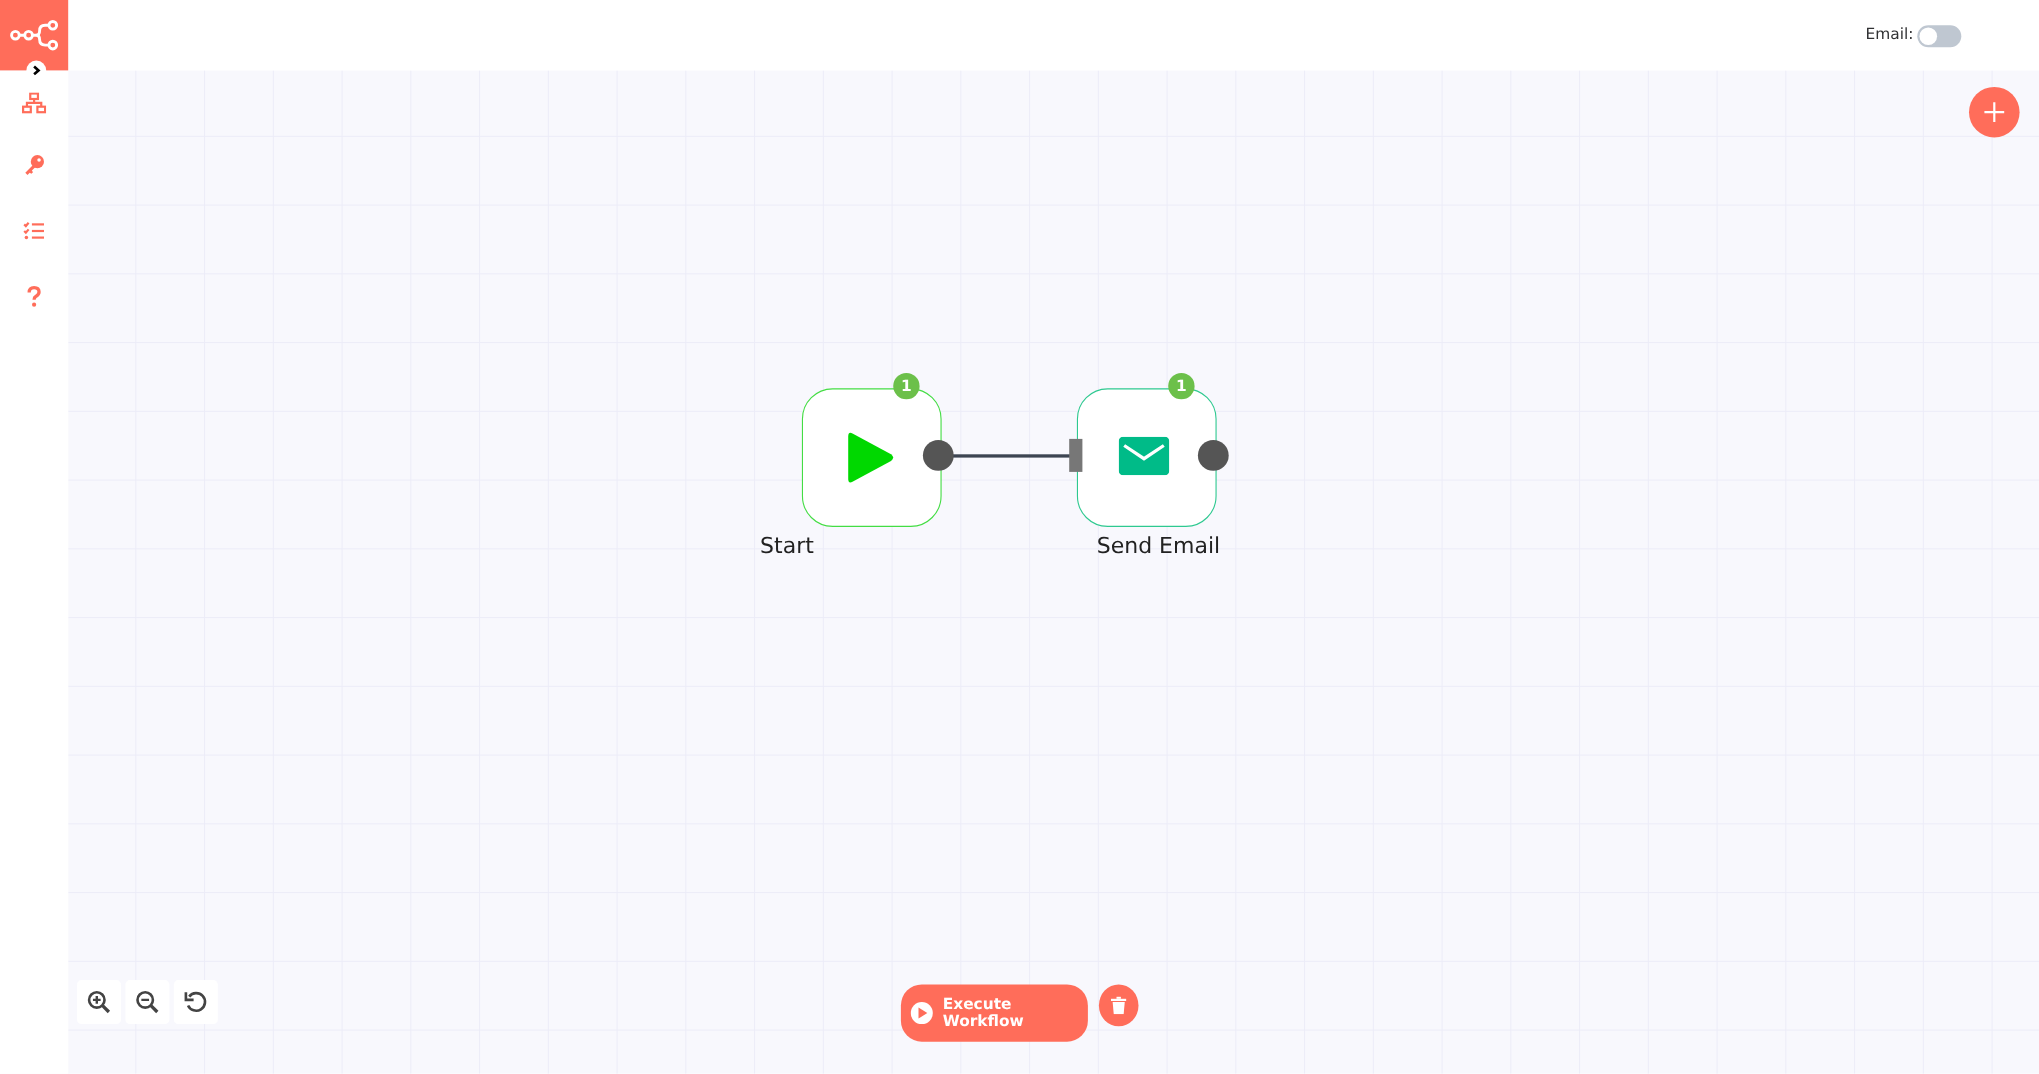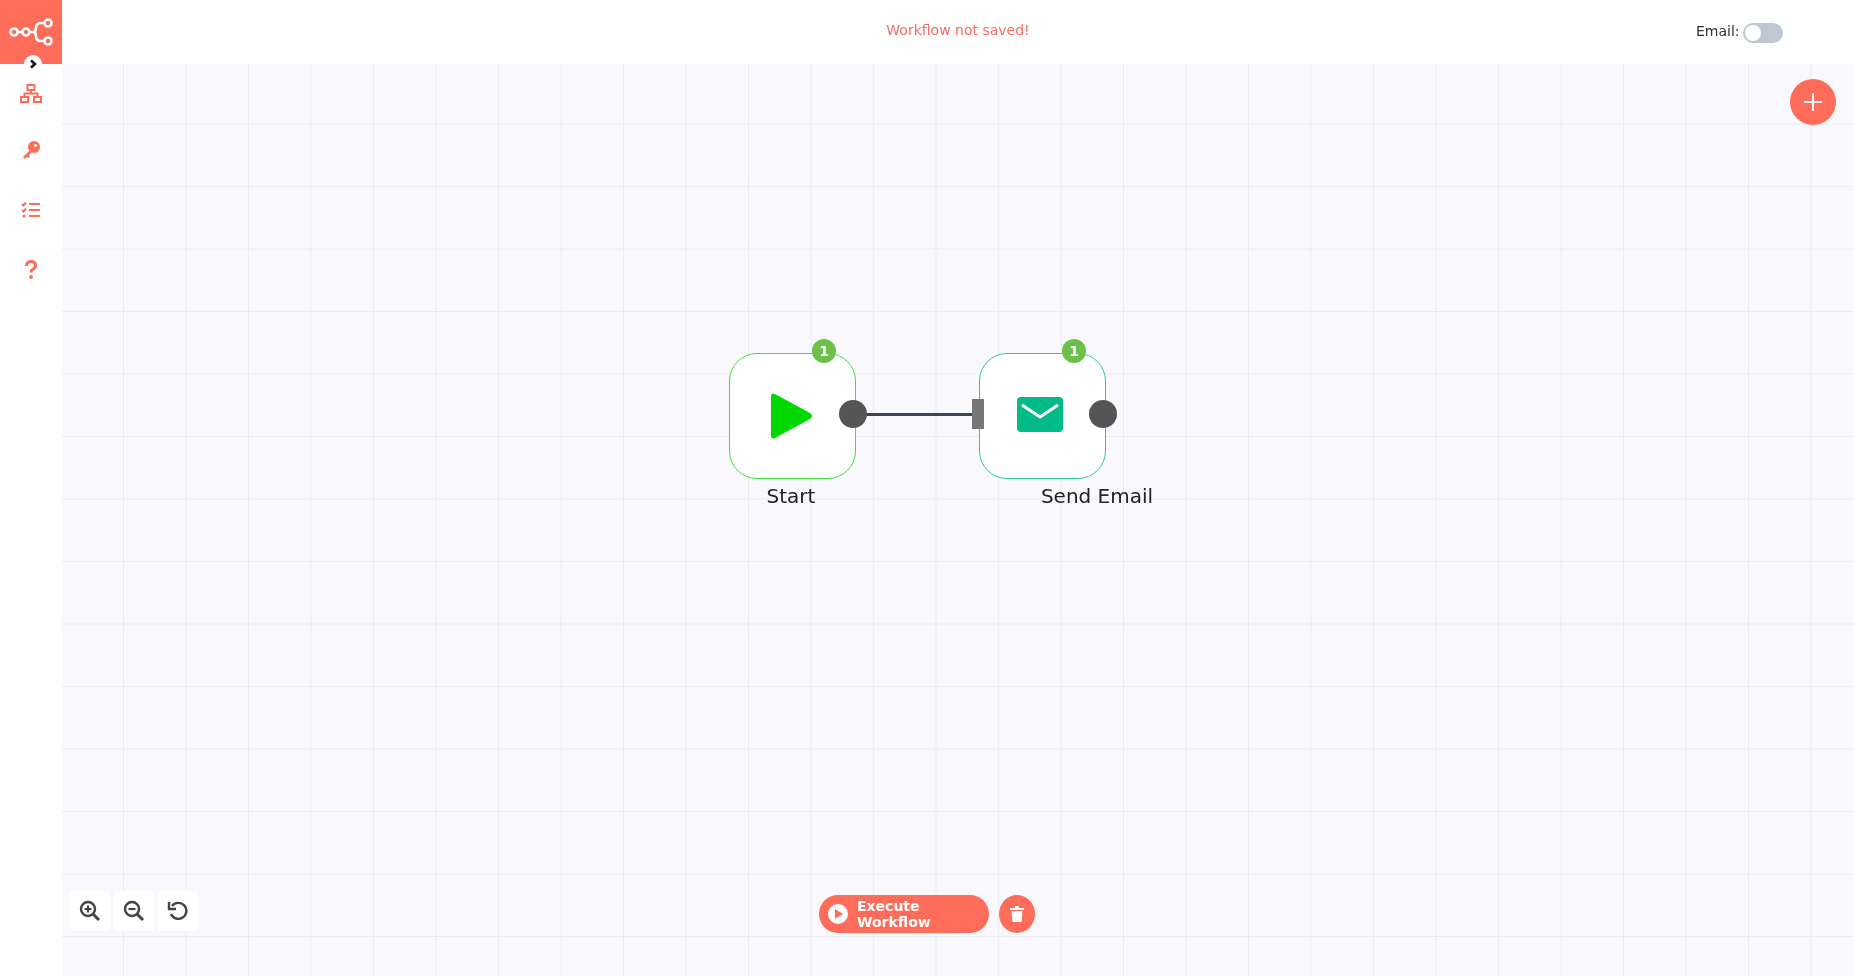--- a/index.html
+++ b/index.html
@@ -50,41 +50,41 @@
   }
   .add-node {
     position:absolute; left:1790px; top:79px; width:46px; height:46px; border-radius:50%;
     background:#ff6d5a; display:flex; align-items:center; justify-content:center; cursor:pointer;
   }
   .node {
     position:absolute; width:125px; height:124px; background:#fff;
     border-radius:28px; cursor:pointer;
   }
   .node-label {
-    position:absolute; width:200px; text-align:center; font-size:20px; color:#222;
+    position:absolute; width:200px; text-align:left; font-size:20px; color:#222;
   }
   .badge {
     position:absolute; width:24px; height:24px; border-radius:50%; background:#6cc04a;
     color:#fff; font-size:14px; font-weight:bold; text-align:center; line-height:24px;
   }
   .dot {
     position:absolute; width:28px; height:28px; border-radius:50%; background:#555; cursor:pointer;
   }
   .input-handle {
     position:absolute; width:12px; height:30px; background:#777; cursor:pointer;
   }
   .connection {
     position:absolute; height:3px; background:#3d4552;
   }
   .zoom-btn {
     position:absolute; top:891px; width:40px; height:40px; background:#fff; border-radius:4px;
     display:flex; align-items:center; justify-content:center; cursor:pointer;
   }
   .exec-btn {
-    position:absolute; left:819px; top:895px; width:170px; height:38px; border-radius:19px;
+    position:absolute; left:819px; top:895px; width:170px; height:52px; border-radius:19px;
     background:#ff6d5a; color:#fff; font-size:14px; font-weight:bold;
     display:flex; align-items:center; cursor:pointer; box-sizing:border-box; padding-left:9px;
   }
   .exec-icon {
     width:20px; height:20px; border-radius:50%; background:#fff; position:relative; margin-right:9px;
     flex-shrink:0;
   }
   .exec-icon::after {
     content:""; position:absolute; left:7px; top:5px;
     border-left:8px solid #ff6d5a; border-top:5px solid transparent; border-bottom:5px solid transparent;
@@ -93,21 +93,20 @@
     position:absolute; left:999px; top:895px; width:36px; height:38px; border-radius:50%;
     background:#ff6d5a; display:flex; align-items:center; justify-content:center; cursor:pointer;
   }
 </style>
 </head>
 <body>
 
 <div class="canvas"></div>
 
 <div class="header">
-  <div class="header-status">Workflow not saved!</div>
   <div class="active-label">Email:</div>
   <div class="toggle">
     <div class="toggle-knob"></div>
   </div>
 </div>
 
 <div class="sidebar">
   <div class="logo">
     <svg width="44" height="30" viewBox="0 0 44 30">
       <g fill="none" stroke="#fff" stroke-width="2.6">

